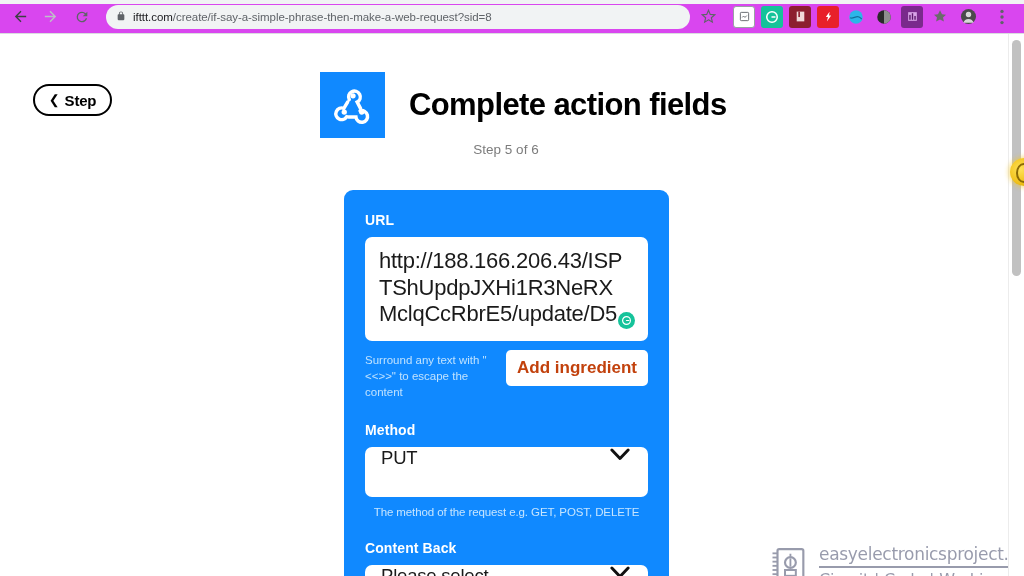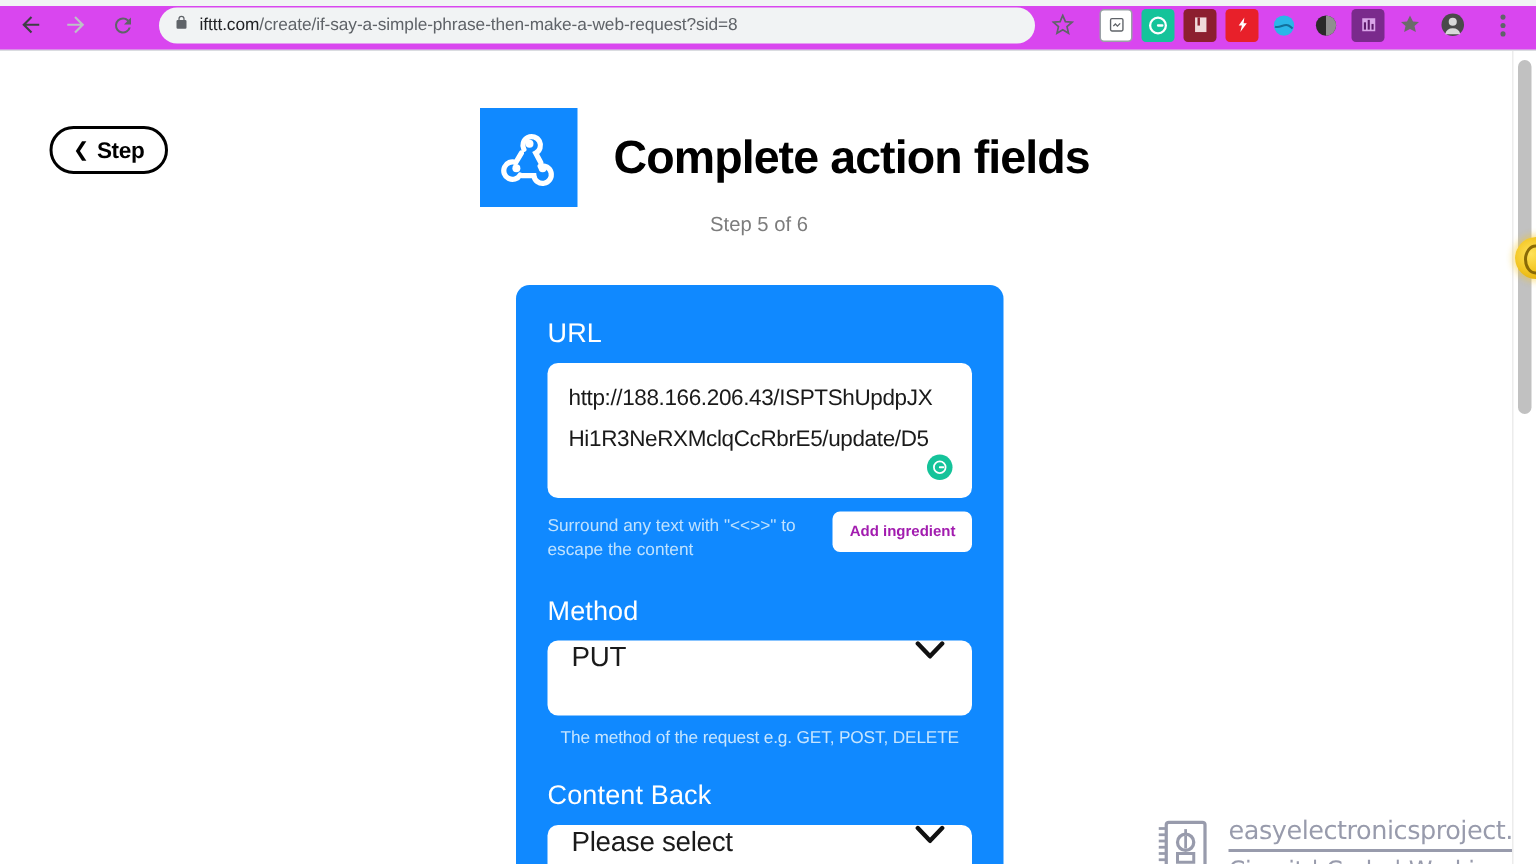--- a/index.html
+++ b/index.html
@@ -156,35 +156,35 @@
   #action-fields-card {
     position: absolute;
     left: 344px; top: 156px;
     width: 325px;
     min-height: 420px;
     background: #1089ff;
     border-radius: 9px 9px 0 0;
     padding: 22px 21px 0 21px;
   }
   .field-label {
-    font-size: 18px;
-    font-weight: normal;
+    font-size: 14px;
+    font-weight: bold;
     color: #ffffff;
     margin-bottom: 9px;
     letter-spacing: 0.1px;
   }
   .text-input-box {
     background: #ffffff;
     border-radius: 7px;
     padding: 11px 14px 13px 14px;
     position: relative;
     min-height: 90px;
   }
   .text-input-box .value {
-    font-size: 15px;
+    font-size: 22px;
     color: #1a1a1a;
     line-height: 26.5px;
     word-break: break-all;
     letter-spacing: -0.25px;
     padding-right: 10px;
   }
   #grammarly-icon {
     position: absolute;
     right: 13px; bottom: 12px;
     width: 17px; height: 17px;
@@ -203,23 +203,23 @@
     color: #bfe2ff;
     line-height: 16px;
     max-width: 172px;
     padding-top: 2px;
   }
   #add-ingredient-button {
     background: #ffffff;
     border: none;
     border-radius: 5px;
     padding: 8px 11px;
-    font-size: 10px;
+    font-size: 17px;
     font-weight: bold;
-    color: #a21caf;
+    color: #c2410c;
     font-family: "Liberation Sans", sans-serif;
     cursor: pointer;
     white-space: nowrap;
     flex: 0 0 auto;
   }
 
   .field-block { margin-top: 22px; }
 
   .select-box {
     background: #ffffff;

